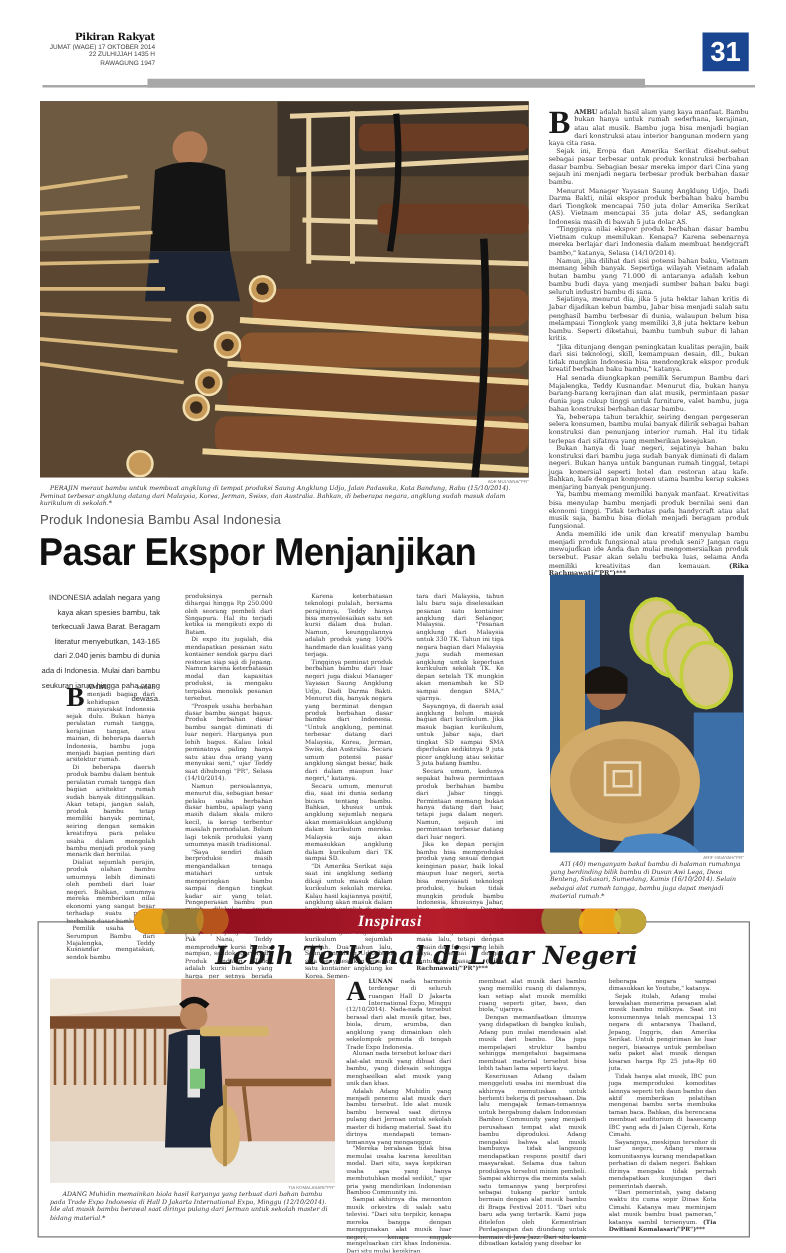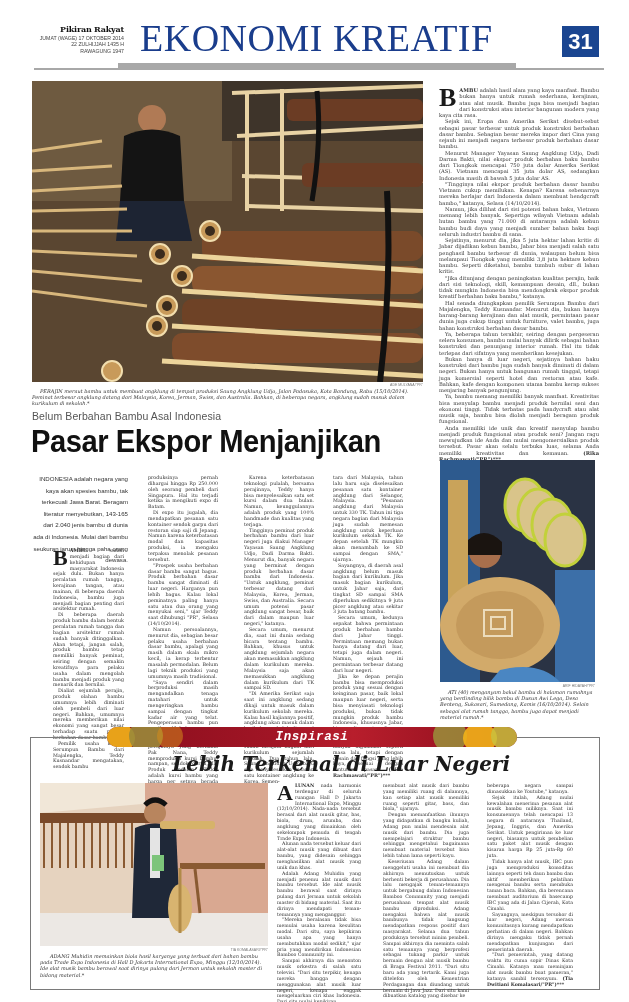--- a/index.html
+++ b/index.html
@@ -58,21 +58,21 @@
     line-height: 17px; margin: 1px 2px 0 0; color: #1a1a1a; }
   .byline { font-weight: bold; }
 
   
   .insp-box { position: absolute; left: 30px; top: 737px; width: 570px; height: 253px;
     border: 1px solid #7a7a7a; }
   .insp-banner { position: absolute; left: 107px; top: 727px; width: 410px; height: 20px; border-radius: 10px;
     overflow: hidden; background: linear-gradient(90deg, #8a0d1c 0%, #a01525 40%, #b81e2c 60%, #8a0d1c 100%); }
   .insp-banner .orb { position: absolute; border-radius: 50%; }
   .insp-label { position: absolute; left: 0; top: 0; width: 410px; text-align: center;
-    font-family: Liberation Mono, monospace; font-weight: bold; font-style: italic; font-size: 12.5px;
+    font-family: Liberation Serif, serif; font-weight: bold; font-style: italic; font-size: 12.5px;
     line-height: 20px; color: #ffffff; letter-spacing: 0.6px; }
   .insp-title { position: absolute; left: 30px; top: 752px; width: 480px; text-align: right;
     font-family: "DejaVu Serif", serif; font-style: italic; font-size: 20px; line-height: 24px; color: #1a1a1a; }
   .insp-photo { position: absolute; left: 40px; top: 783px; width: 228px; height: 163px; overflow: hidden;
     background: linear-gradient(180deg, #e9d9c4 0%, #d9b99a 35%, #c89f7e 60%, #e6dfd8 100%); }
   .insp-credit { position: absolute; left: 40px; top: 948px; width: 228px; }
   .insp-caption { position: absolute; left: 40px; top: 953px; width: 230px; }
   .icol { position: absolute; font-size: 4.7px; line-height: 5.85px; color: #333; text-align: justify; }
   .icol p { text-indent: 5px; }
   .icol-a { left: 277px; top: 783px; width: 84px; }
@@ -82,21 +82,20 @@
 </head>
 <body>
 
 <header class="masthead">
   <div class="mh-paper">Pikiran Rakyat</div>
   <div class="mh-date">
     <div>JUMAT (WAGE) 17 OKTOBER 2014</div>
     <div>22 ZULHIJJAH 1435 H</div>
     <div>RAWAGUNG 1947</div>
   </div>
-  <div class="mh-title">EKONOMI KREATIF</div>
   <div class="mh-page">31</div>
   <div class="mh-rule-thick"></div>
   <div class="mh-rule"></div>
 </header>
 
 <figure class="main-photo">
   <svg width="391" height="301" viewBox="0 0 391 301">
     <rect x="0" y="0" width="391" height="301" fill="#5a4631"></rect>
     <rect x="0" y="0" width="200" height="120" fill="#6e5a40"></rect>
     <rect x="190" y="0" width="201" height="60" fill="#3e342a"></rect>
@@ -197,21 +196,21 @@
     <ellipse cx="60" cy="165" rx="60" ry="48" fill="#d2aa6a"></ellipse>
     <ellipse cx="60" cy="165" rx="44" ry="34" fill="#c49a5c"></ellipse>
     <rect x="44" y="150" width="28" height="26" fill="none" stroke="#ecdcbc" stroke-width="2"></rect>
     <rect x="51" y="157" width="14" height="12" fill="none" stroke="#ecdcbc" stroke-width="2"></rect>
     <path d="M60 210 Q100 200 120 222 L50 222 Z" fill="#4a86c2"></path>
   </svg>
 </figure>
 <div class="credit side-credit">ARIF HIDAYAH/"PR"</div>
 <p class="caption side-caption" style="text-indent:8px;">ATI (40) menganyam bakul bambu di halaman rumahnya yang berdinding bilik bambu di Dusun Awi Lega, Desa Benteng, Sukasari, Sumedang, Kamis (16/10/2014). Selain sebagai alat rumah tangga, bambu juga dapat menjadi material rumah.*</p>
 
-<div class="kicker">Belum Berbahan Bambu Asal Indonesia</div>
+<div class="kicker">Produk Indonesia Bambu Asal Indonesia</div>
 <h1 class="headline">Pasar Ekspor Menjanjikan</h1>
 <p class="lead">INDONESIA adalah negara yang kaya akan spesies bambu, tak terkecuali Jawa Barat. Beragam literatur menyebutkan, 143-165 dari 2.040 jenis bambu di dunia ada di Indonesia. Mulai dari bambu seukuran jarum hingga paha orang dewasa.</p>
 
 <div class="col col-a">
   <p style="text-indent:0"><span class="dropcap">B</span><b>AMBU</b> <span>sudah menjadi bagian dari kehidupan masyarakat Indonesia sejak dulu. Bukan hanya peralatan rumah tangga, kerajinan tangan, atau mainan, di beberapa daerah Indonesia, bambu juga menjadi bagian penting dari arsitektur rumah.</span></p>
   <p>Di beberapa daerah produk bambu dalam bentuk peralatan rumah tangga dan bagian arsitektur rumah sudah banyak ditinggalkan. Akan tetapi, jangan salah, produk bambu tetap memiliki banyak peminat, seiring dengan semakin kreatifnya para pelaku usaha dalam mengolah bambu menjadi produk yang menarik dan bernilai.</p>
   <p>Dialiat sejumlah perajin, produk olahan bambu umumnya lebih diminati oleh pembeli dari luar negeri. Bahkan, umumnya mereka memberikan nilai ekonomi yang sangat besar terhadap suatu produk berbahan dasar bambu.</p>
   <p>Pemilik usaha kreatif Serumpun Bambu dari Majalengka, Teddy Kusnandar mengatakan, sendok bambu</p>
 </div>
 <div class="col col-b">

